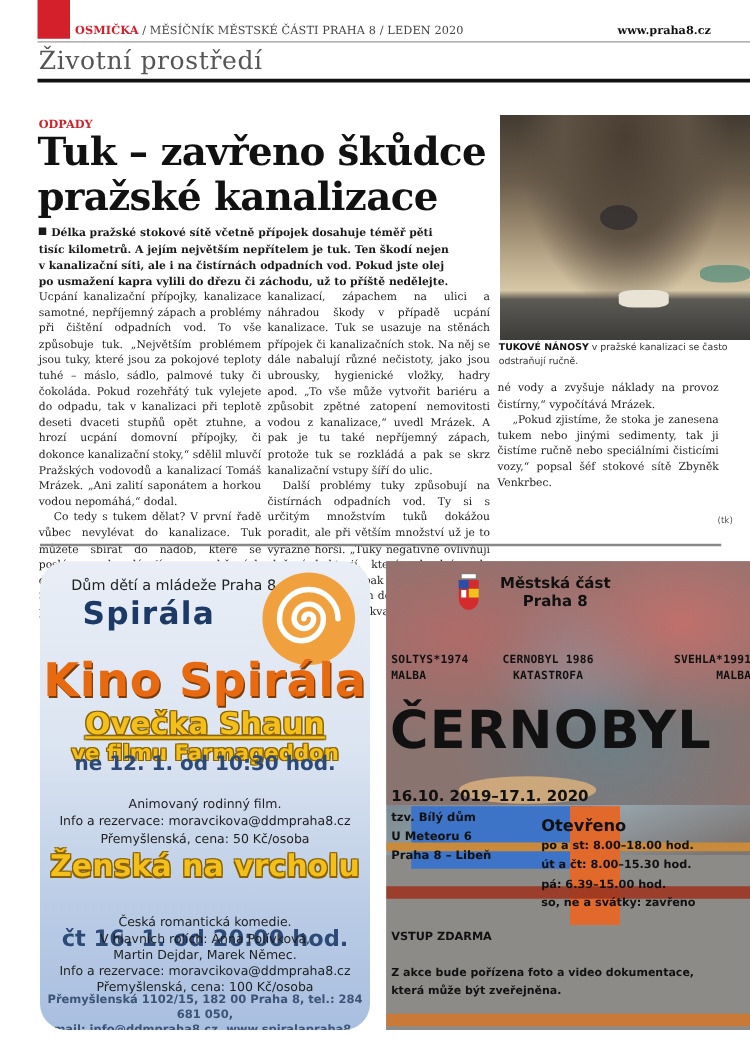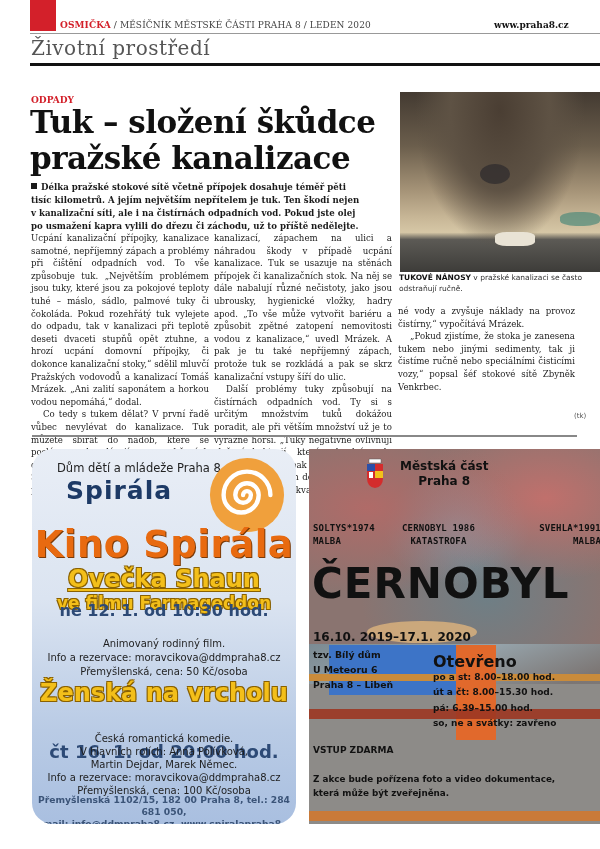--- a/index.html
+++ b/index.html
@@ -72,39 +72,39 @@
   .ad-cern .stripe-red { position:absolute; left:0; top:260px; width:100%; height:10px; background:#9c3622; opacity:0.9; }
   .ad-cern .stripe-orange2 { position:absolute; left:0; top:225px; width:100%; height:7px; background:#c98b3b; }
   .ad-cern .stripe-bottom { position:absolute; left:0; top:362px; width:100%; height:10px; background:#c97a39; }
   .ad-cern .crest { position:absolute; left:57px; top:8px; width:18px; height:32px; }
   .ad-cern .md { position:absolute; left:91px; top:10px; font:bold 12px/15px "DejaVu Sans", sans-serif; color:#111; text-align:center; }
   .ad-cern .art { position:absolute; top:73px; font:bold 9px/13px "DejaVu Sans Mono", monospace; color:#111; letter-spacing:0.2px; }
   .ad-cern .title { position:absolute; left:3px; top:110px; font:900 42px "DejaVu Sans", sans-serif; color:#111; letter-spacing:1px; }
   .ad-cern .dates { position:absolute; left:4px; top:181px; font:bold 12px "DejaVu Sans", sans-serif; color:#111; }
   .ad-cern .venue { position:absolute; left:4px; top:198px; font:bold 9.3px/15px "DejaVu Sans", sans-serif; color:#111; }
   .ad-cern .open { position:absolute; left:124px; top:205px; font:bold 9px/15.5px "DejaVu Sans", sans-serif; color:#111; }
-  .ad-cern .open .h { font-size:16px; }
+  .ad-cern .open .h { font-size:13px; }
   .ad-cern .free { position:absolute; left:4px; top:296px; font:bold 9px "DejaVu Sans", sans-serif; color:#111; }
   .ad-cern .note { position:absolute; left:4px; top:324px; font:bold 8.8px/13.5px "DejaVu Sans", sans-serif; color:#111; }
 </style>
 </head>
 <body>
 
 <div class="page-tab"></div>
 <span class="page-num">26</span>
 <div class="running-head">
   <span class="brand">OSMIČKA</span><span> / MĚSÍČNÍK MĚSTSKÉ ČÁSTI PRAHA 8 / LEDEN 2020</span>
 </div>
 <span class="site-url" style="right:auto;left:494px;">www.praha8.cz</span>
 <div class="head-rule" style="width:570px;"></div>
 <div class="section-title">Životní prostředí</div>
 <div class="section-rule" style="width:570px;"></div>
 
 <div class="kicker">ODPADY</div>
-<h1 class="headline" style="margin:0;">Tuk – složení škůdce pražské kanalizace</h1>
+<h1 class="headline" style="margin:0;">Tuk – zavřeno škůdce pražské kanalizace</h1>
 <div class="perex">
   <span class="square"></span><span>Délka pražské stokové sítě včetně přípojek dosahuje téměř pěti tisíc kilometrů. A jejím největším nepřítelem je tuk. Ten škodí nejen v kanalizační síti, ale i na čistírnách odpadních vod. Pokud jste olej po usmažení kapra vylili do dřezu či záchodu, už to příště nedělejte.</span>
 </div>
 
 <div class="col col1">
   <p>Ucpání kanalizační přípojky, kanalizace samotné, nepříjemný zápach a problémy při čištění odpadních vod. To vše způsobuje tuk. „Největším problémem jsou tuky, které jsou za pokojové teploty tuhé – máslo, sádlo, palmové tuky či čokoláda. Pokud rozehřátý tuk vylejete do odpadu, tak v kanalizaci při teplotě deseti dvaceti stupňů opět ztuhne, a hrozí ucpání domovní přípojky, či dokonce kanalizační stoky,“ sdělil mluvčí Pražských vodovodů a kanalizací Tomáš Mrázek. „Ani zalití saponátem a horkou vodou nepomáhá,“ dodal.</p>
   <p class="indent">Co tedy s tukem dělat? V první řadě vůbec nevylévat do kanalizace. Tuk můžete sbírat do nádob, které se posléze odevzdávají ve sběrných dvorech, či do speciálních popelnic. Správným nakládáním s tuky si ušetříte problémy s neodtékající</p>
 </div>
 <div class="col col2">
   <p>kanalizací, zápachem na ulici a náhradou škody v případě ucpání kanalizace. Tuk se usazuje na stěnách přípojek či kanalizačních stok. Na něj se dále nabalují různé nečistoty, jako jsou ubrousky, hygienické vložky, hadry apod. „To vše může vytvořit bariéru a způsobit zpětné zatopení nemovitosti vodou z kanalizace,“ uvedl Mrázek. A pak je tu také nepříjemný zápach, protože tuk se rozkládá a pak se skrz kanalizační vstupy šíří do ulic.</p>

